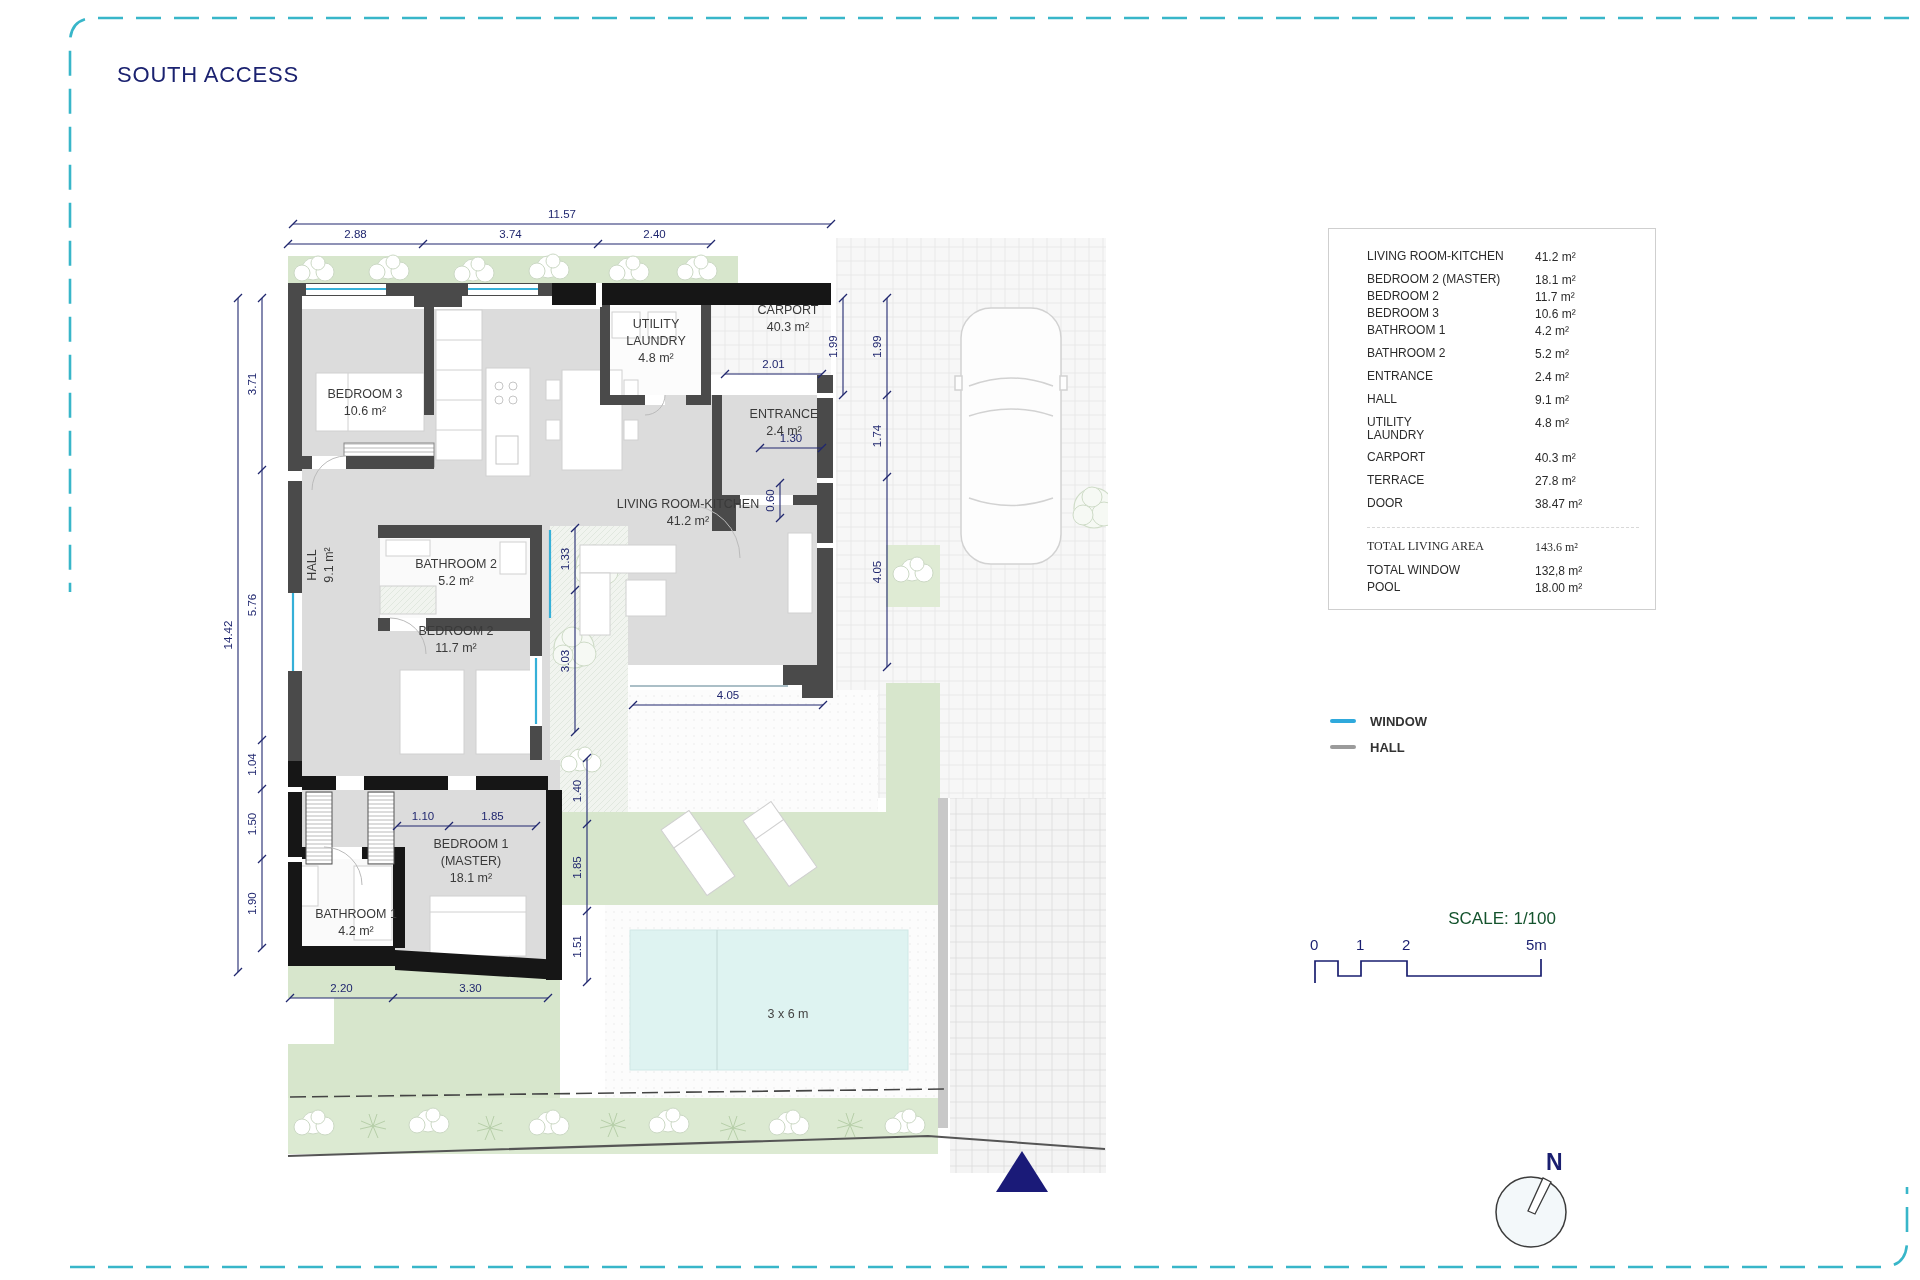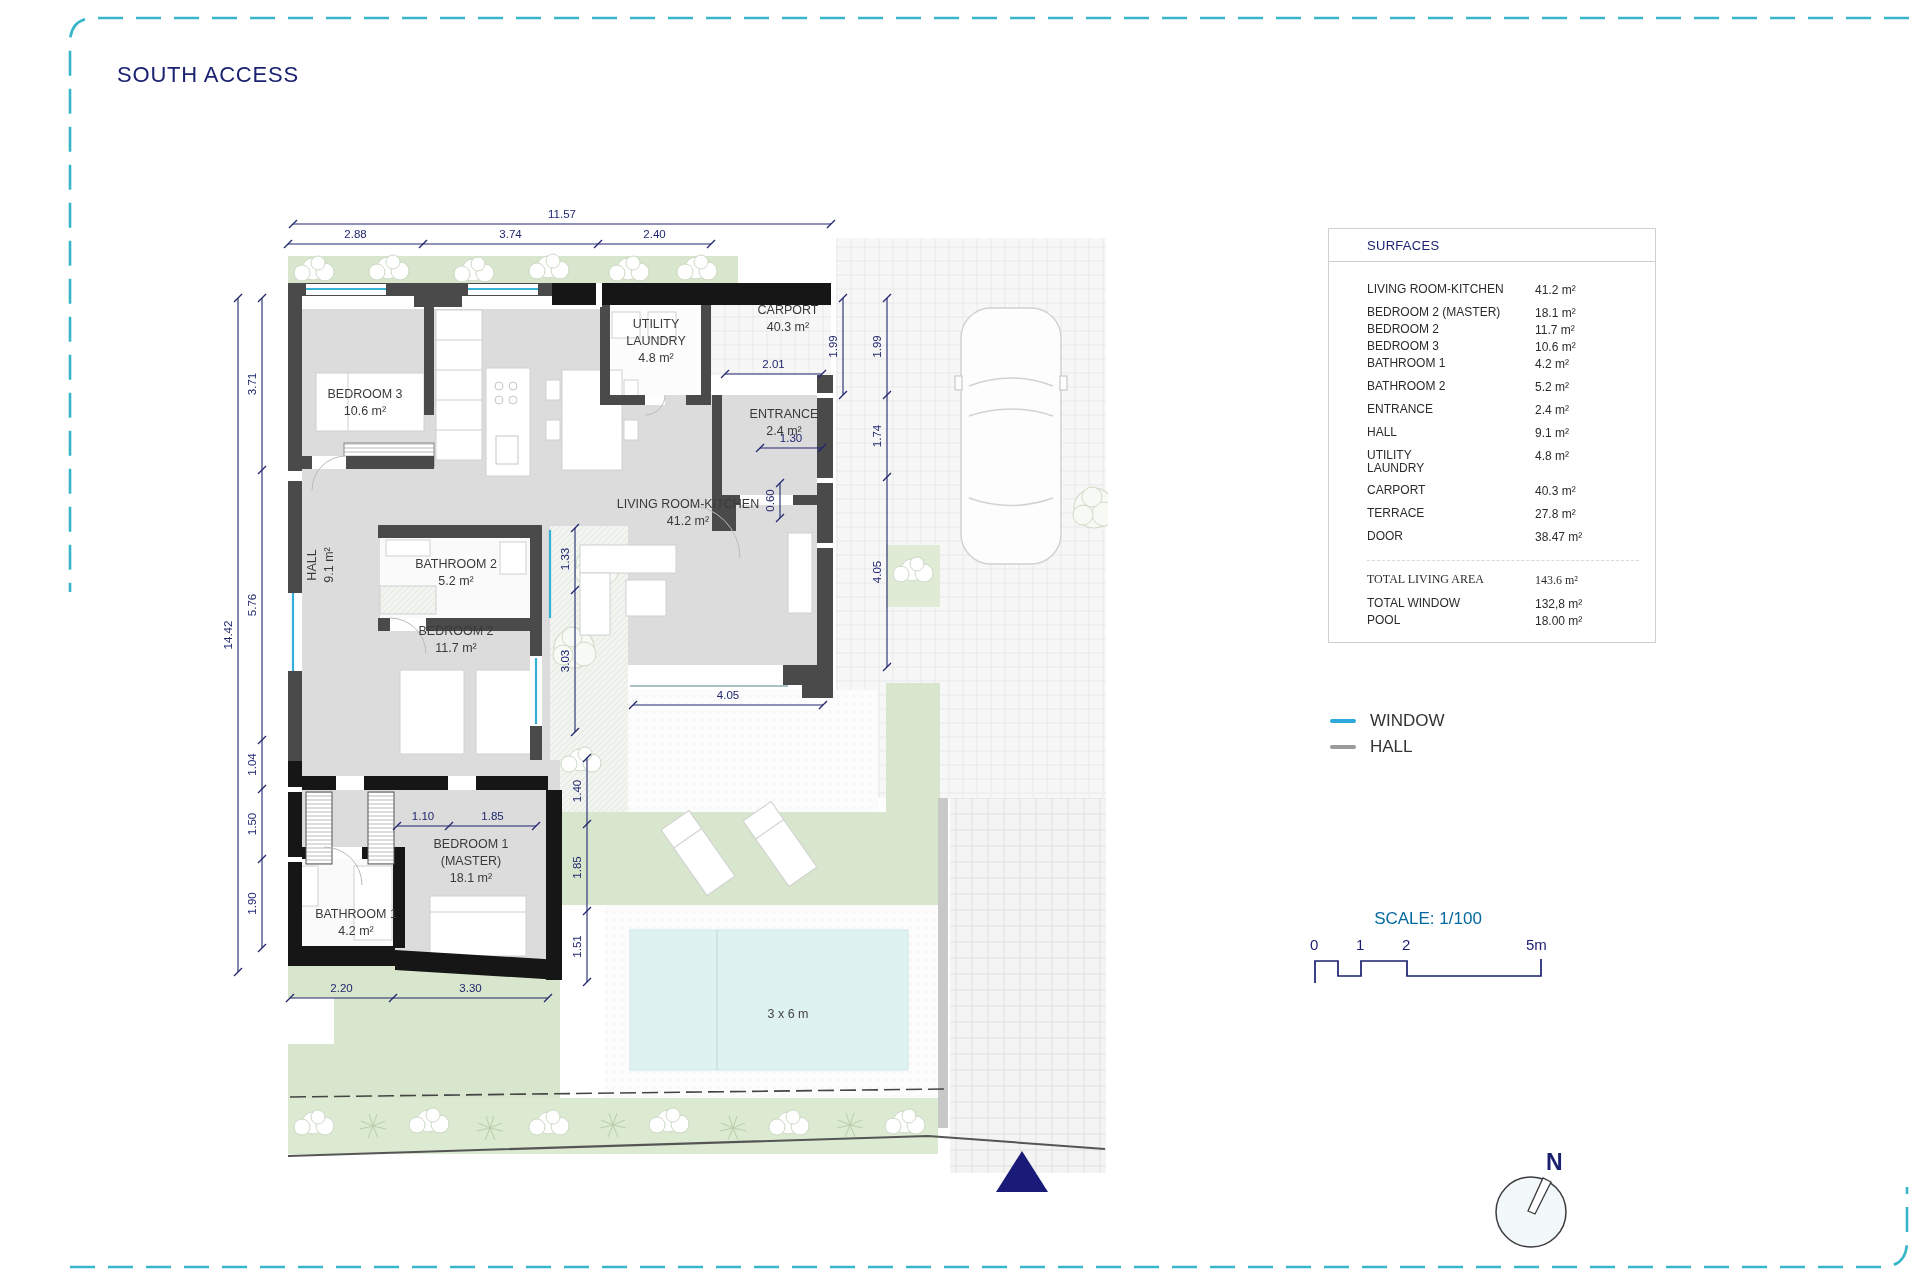--- a/index.html
+++ b/index.html
@@ -15,25 +15,25 @@
   #surface-rows{padding:12px 16px 14px 38px;}
   .s-row{display:flex;align-items:flex-start;font-size:12px;color:#2b2b2b;margin-top:3px;}
   .s-row.g{margin-top:9px;}
   .s-row.sep{border-top:1px dashed #d8d8d8;padding-top:12px;margin-top:16px;font-family:Liberation Serif, serif;}
   .s-label{width:168px;white-space:pre-line;line-height:13px;}
   .s-val{width:100px;}
   
   #legend{left:1330px;top:708px;}
   .lg-row{display:flex;align-items:center;height:26px;}
   .lg-swatch{width:26px;height:4px;border-radius:2px;margin-right:14px;}
-  .lg-label{font-size:17px;color:#333;}
+  .lg-label{font-size:13px;color:#333;font-weight:bold;}
   
   #scaleblock{left:1300px;top:903px;width:280px;height:85px;}
-  #scale-title{position:absolute;left:0;top:6px;width:256px;text-align:center;
-               font-size:17px;color:#0369a1;}
+  #scale-title{position:absolute;left:0;top:6px;width:256px;text-align:right;
+               font-size:17px;color:#14532d;}
   .tick{position:absolute;top:33px;font-size:15px;color:#1a1f70;}
   
   #compass{left:1482px;top:1142px;}
   #south-triangle{left:985px;top:1146px;}
   
   #plan{left:208px;top:183px;}
   #plan text{font-family:"Liberation Sans",sans-serif;}
   text.rm{font-size:12.5px;fill:#3a3a3a;text-anchor:middle;}
   text.dim{font-size:11.5px;fill:#20276f;text-anchor:middle;}
   text.pool{font-size:12.5px;fill:#444;text-anchor:middle;}
@@ -397,21 +397,20 @@
       <text class="rm" x="88" y="367" transform="rotate(-90 88 367)"><tspan x="88" dy="0">HALL</tspan><tspan x="88" dy="17">9.1 m²</tspan></text>
       <text class="rm" x="228" y="370"><tspan x="228" dy="0">BATHROOM 2</tspan><tspan x="228" dy="17">5.2 m²</tspan></text>
       <text class="rm" x="228" y="437"><tspan x="228" dy="0">BEDROOM 2</tspan><tspan x="228" dy="17">11.7 m²</tspan></text>
       <text class="rm" x="243" y="650"><tspan x="243" dy="0">BEDROOM 1</tspan><tspan x="243" dy="17">(MASTER)</tspan><tspan x="243" dy="17">18.1 m²</tspan></text>
       <text class="rm" x="128" y="720"><tspan x="128" dy="0">BATHROOM 1</tspan><tspan x="128" dy="17">4.2 m²</tspan></text>
       <text class="pool" x="560" y="820"><tspan x="560" dy="0">3 x 6 m</tspan></text>
     </g>
 </svg>
 
 <div class="abs" id="surfaces">
-  <div class="hdr">SURFACES</div>
   <div id="surface-rows">
       <div class="s-row g">
         <span class="s-label">LIVING ROOM-KITCHEN</span>
         <span class="s-val">41.2 m²</span>
       </div>
       <div class="s-row g">
         <span class="s-label">BEDROOM 2 (MASTER)</span>
         <span class="s-val">18.1 m²</span>
       </div>
       <div class="s-row ">

